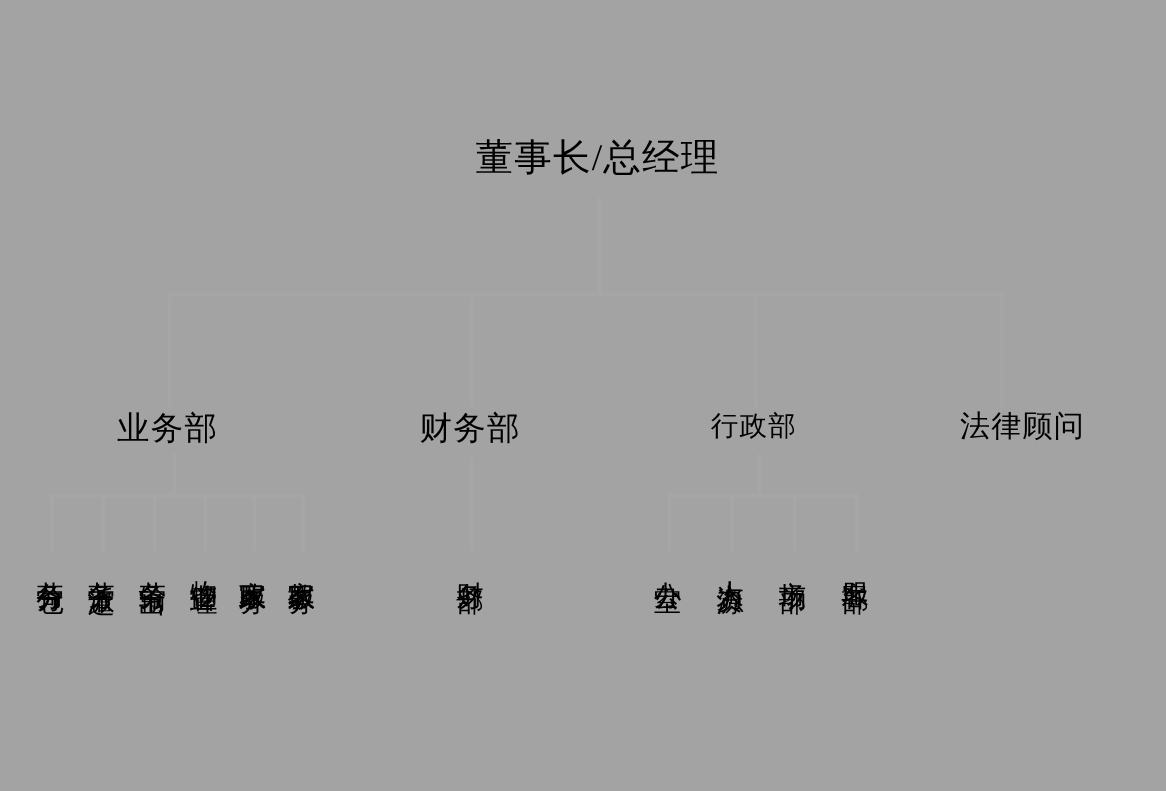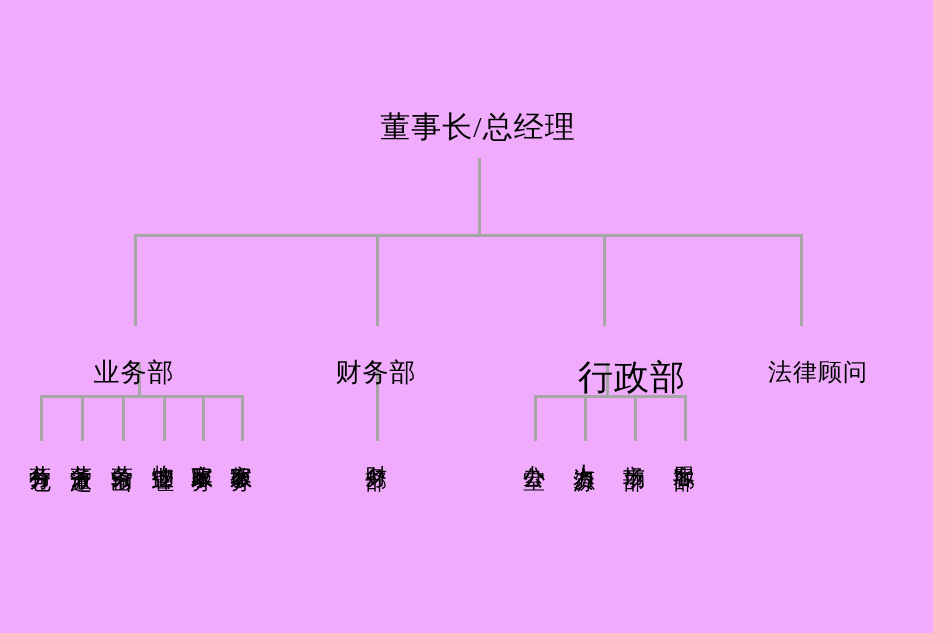--- a/index.html
+++ b/index.html
@@ -9,21 +9,21 @@
     background: #ffffff;
   }
   body {
     font-family: "Liberation Serif", "DejaVu Serif", serif;
     -webkit-font-smoothing: antialiased;
   }
   #org-chart {
     position: relative;
     width: 933px;
     height: 633px;
-    background: #f0abfc;
+    background: #a3a3a3;
     overflow: hidden;
   }
   
   .line {
     position: absolute;
     background: #a6a6a6;
   }
   .line-v { width: 3px; }
   .line-h { height: 3px; }
 
@@ -36,21 +36,20 @@
   }
   .node-root {
     font-size: 30px;
     letter-spacing: 1px;
     transform: translateX(-50%);
   }
   .node-dept {
     font-size: 26px;
     letter-spacing: 1px;
     transform: translateX(-50%);
-    margin-top: 30px;
   }
   
   .node-leaf {
     font-size: 22px;
     writing-mode: vertical-rl;
     text-orientation: upright;
     letter-spacing: 2px;
     transform: translateX(-50%);
     line-height: 1.0;
   }
@@ -81,21 +80,21 @@
       <div class="line line-v" style="left: 534px; top: 395px; height: 46px; background: rgb(166, 166, 166);"></div>
       <div class="line line-v" style="left: 584px; top: 395px; height: 46px; background: rgb(166, 166, 166);"></div>
       <div class="line line-v" style="left: 634px; top: 395px; height: 46px; background: rgb(166, 166, 166);"></div>
       <div class="line line-v" style="left: 684px; top: 395px; height: 46px; background: rgb(166, 166, 166);"></div>
     </div>
 
   <div id="node-layer">
       <div class="node node-root" style="left: 478px; top: 112px; font-size: 30px; color: rgb(0, 0, 0);">董事长/总经理</div>
       <div class="node node-dept" style="left: 134px; top: 330px; font-size: 26px; color: rgb(0, 0, 0);">业务部</div>
       <div class="node node-dept" style="left: 376px; top: 330px; font-size: 26px; color: rgb(0, 0, 0);">财务部</div>
-      <div class="node node-dept" style="left: 632px; top: 330px; font-size: 35px; color: rgb(0, 0, 0);">行政部</div>
+      <div class="node node-dept" style="left: 603px; top: 330px; font-size: 22px; color: rgb(0, 0, 0);">行政部</div>
       <div class="node node-dept" style="left: 818px; top: 330px; font-size: 24px; color: rgb(0, 0, 0);">法律顾问</div>
       <div class="node node-leaf" style="left: 40px; top: 447px; font-size: 22px; color: rgb(0, 0, 0);">劳务分包</div>
       <div class="node node-leaf" style="left: 81px; top: 447px; font-size: 22px; color: rgb(0, 0, 0);">劳务派遣</div>
       <div class="node node-leaf" style="left: 122px; top: 447px; font-size: 22px; color: rgb(0, 0, 0);">劳务输出</div>
       <div class="node node-leaf" style="left: 163px; top: 447px; font-size: 22px; color: rgb(0, 0, 0);">物业管理</div>
       <div class="node node-leaf" style="left: 202px; top: 447px; font-size: 22px; color: rgb(0, 0, 0);">家政服务</div>
       <div class="node node-leaf" style="left: 241px; top: 447px; font-size: 22px; color: rgb(0, 0, 0);">家教服务</div>
       <div class="node node-leaf" style="left: 376px; top: 447px; font-size: 22px; color: rgb(0, 0, 0);">财务部</div>
       <div class="node node-leaf" style="left: 534px; top: 447px; font-size: 22px; color: rgb(0, 0, 0);">办公室</div>
       <div class="node node-leaf" style="left: 584px; top: 447px; font-size: 22px; color: rgb(0, 0, 0);">人力资源</div>

